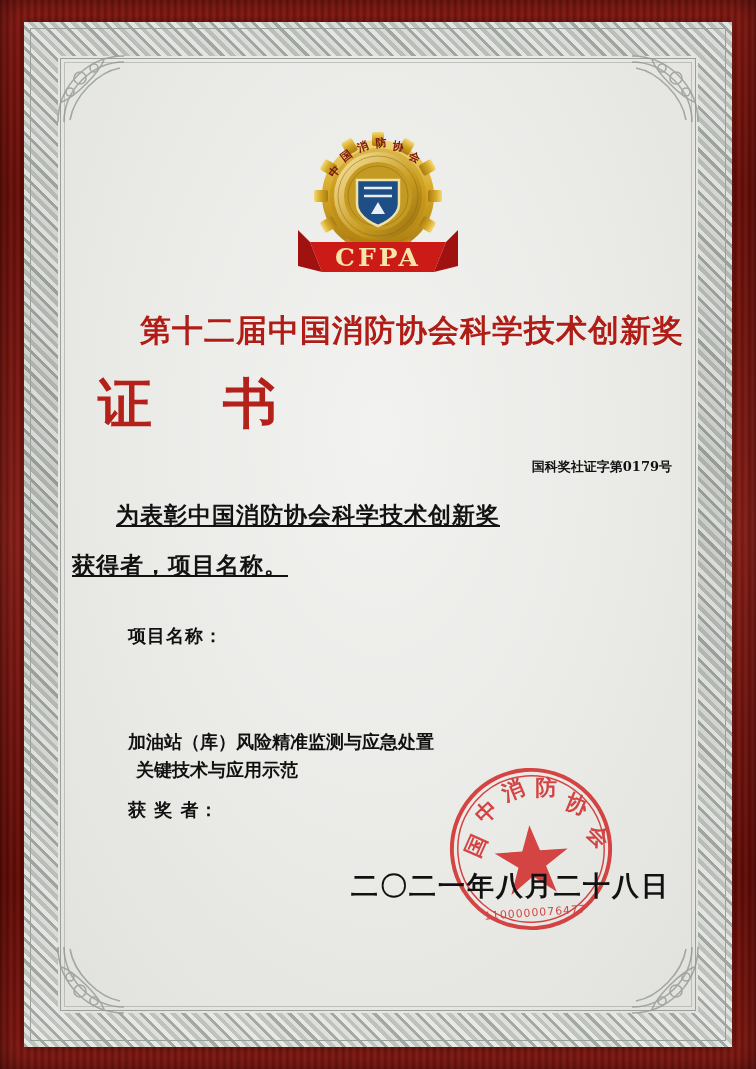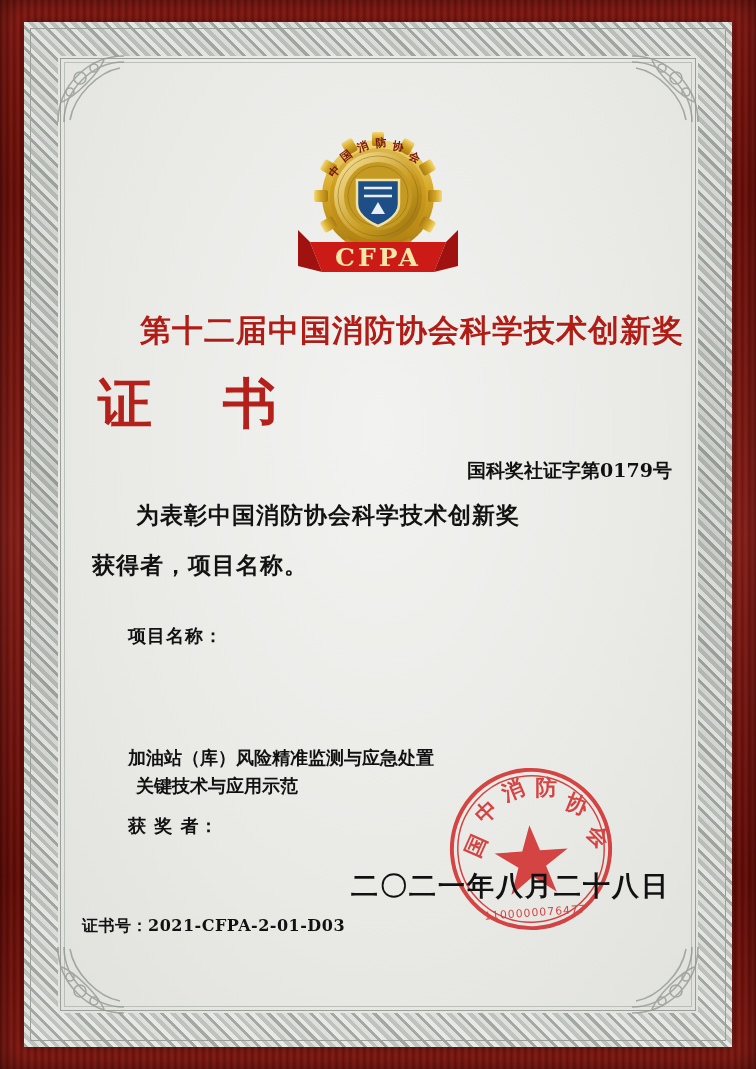--- a/index.html
+++ b/index.html
@@ -101,40 +101,41 @@
     font-weight:bold;
     font-size:54px;
     letter-spacing:26px;
     text-indent:26px;
     color:#b4201a;
   }
 
   .doc-no{
     position:absolute;right:12px;top:390px;
     font-family:"DejaVu Serif","Liberation Serif",serif;
-    font-weight:bold;font-size:19px;color:#111;
+    font-weight:bold;font-size:13px;color:#111;
   }
 
   .body-line{
-    position:absolute;left:20px;right:10px;
+    position:absolute;left:0;right:10px;
     font-family:"DejaVu Serif","Liberation Serif",serif;
     font-size:23px;color:#121212;font-weight:bold;
     letter-spacing:1px;
+    text-decoration:underline;
   }
   .body-1{top:432px;text-indent:44px;}
   .body-2{top:482px;}
 
   .fields{
     position:absolute;left:56px;right:10px;top:556px;
     font-family:"DejaVu Serif","Liberation Serif",serif;
     font-size:18px;color:#111;font-weight:bold;
   }
   .field-row{display:flex;align-items:flex-start;margin-bottom:14px;flex-direction:column;}
   .field-label{width:104px;flex:0 0 104px;letter-spacing:1px;}
-  .field-value{flex:1;line-height:1.55;margin-top:16px;}
+  .field-value{flex:1;line-height:1.55;}
   .field-value .cont{display:block;padding-left:8px;}
 
   .date{
     position:absolute;right:14px;top:800px;
     font-family:"DejaVu Serif","Liberation Serif",serif;
     font-size:27px;color:#111;font-weight:bold;letter-spacing:2px;
   }
   .cert-no{
     position:absolute;left:10px;top:848px;
     font-family:"DejaVu Serif","Liberation Serif",serif;
@@ -318,17 +319,16 @@
             <text x="98" y="36" transform="rotate(4 98 36)">防</text>
             <text x="126" y="50" transform="rotate(27 126 50)">协</text>
             <text x="146" y="78" transform="rotate(50 146 78)">会</text>
           </g>
           <path d="M90 66 L99 92 L127 92 L104 108 L113 135 L90 118 L67 135 L76 108 L53 92 L81 92 Z" fill="#cf2020"></path>
           <text x="90" y="158" text-anchor="middle" fill="#cf2020" font-family="DejaVu Sans, sans-serif" font-size="11" letter-spacing="1">1100000076477</text>
         </svg>
       </div>
 
       <div class="date">二〇二一年八月二十八日</div>
-      <div class="cert-no">证书号：2021-CFPA-2-01-D03</div>
 
     </div>
   </div>
 </div>
 
 </body></html>

